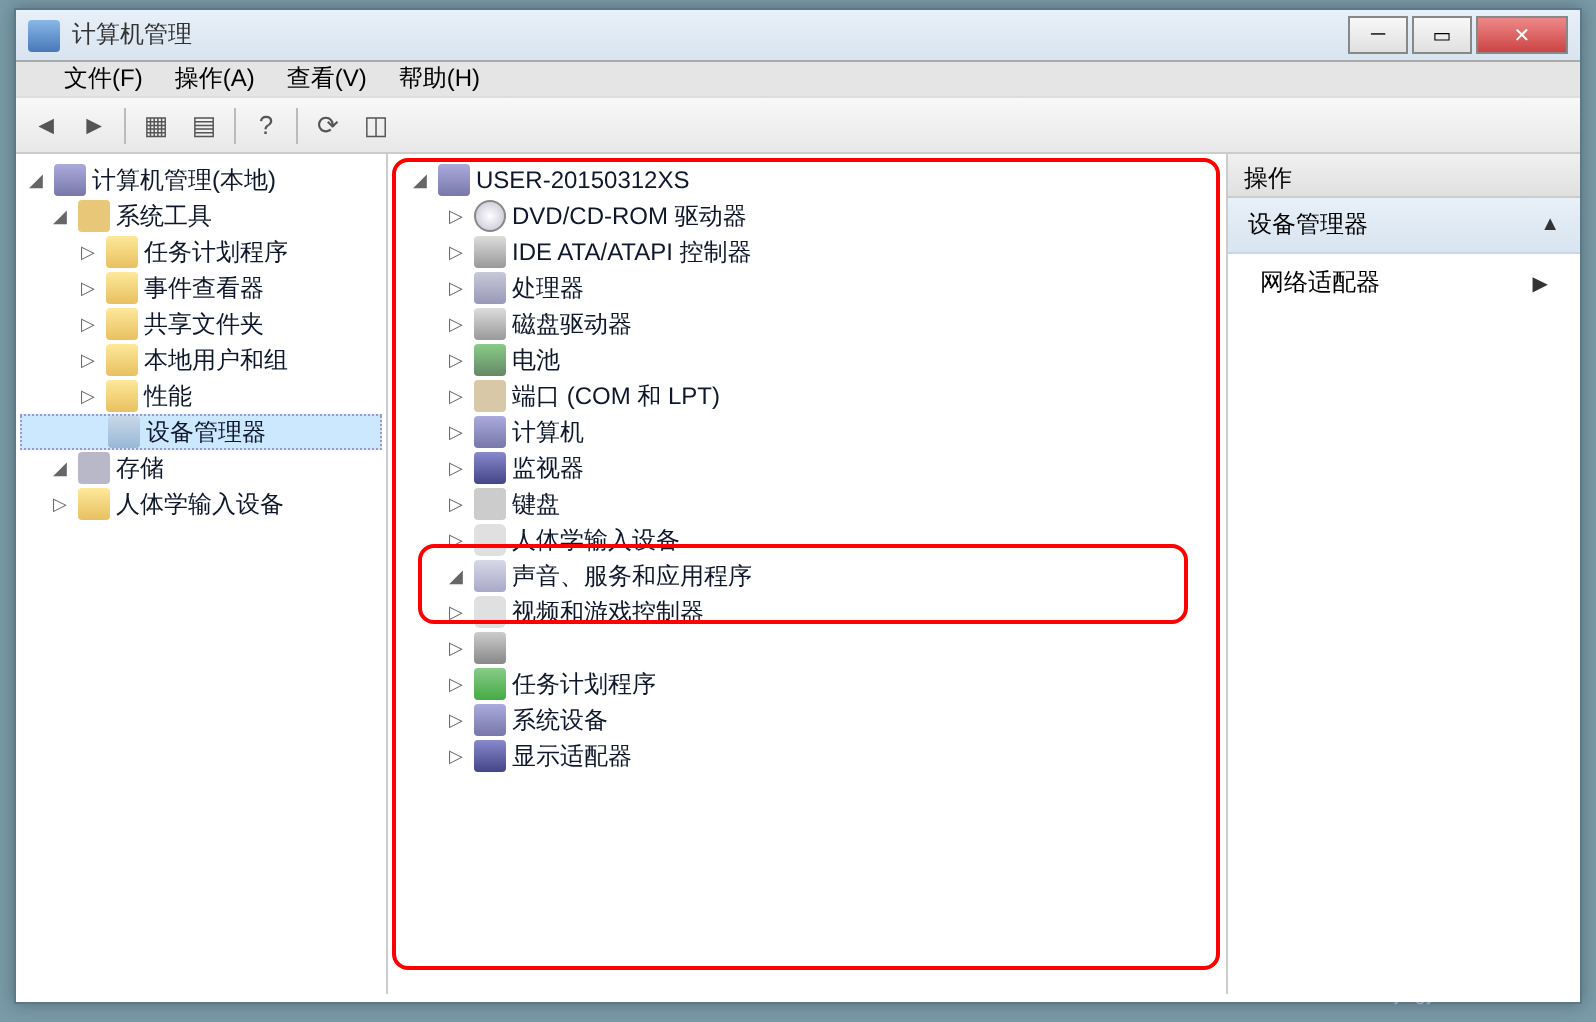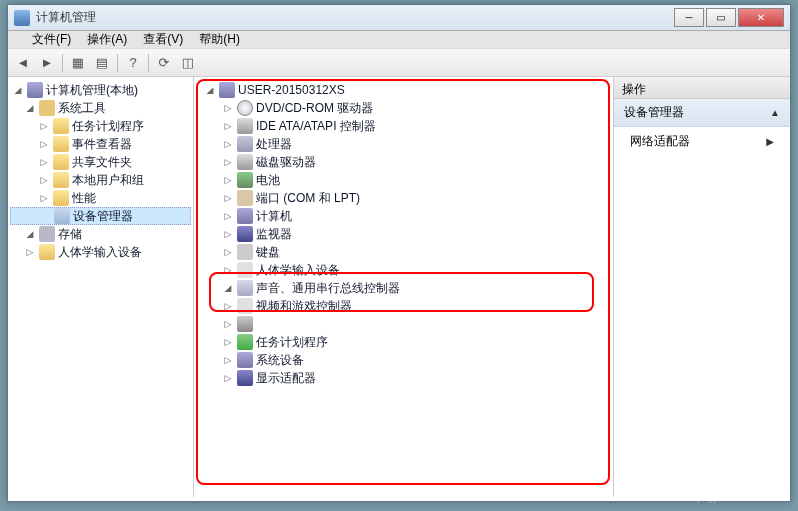--- a/index.html
+++ b/index.html
@@ -208,21 +208,21 @@
         <span class="tree-label">键盘</span>
       </div>
       <div class="tree-item" style="padding-left:26px">
         <span class="expander">▷</span>
         <span class="tree-icon i-mouse"></span>
         <span class="tree-label">人体学输入设备</span>
       </div>
       <div class="tree-item" style="padding-left:26px">
         <span class="expander">◢</span>
         <span class="tree-icon i-sound"></span>
-        <span class="tree-label">声音、通用串行总线控制器</span>
+        <span class="tree-label">声音、服务和应用程序</span>
       </div>
       <div class="tree-item" style="padding-left:26px">
         <span class="expander">▷</span>
         <span class="tree-icon i-mouse"></span>
         <span class="tree-label">视频和游戏控制器</span>
       </div>
       <div class="tree-item" style="padding-left:26px">
         <span class="expander">▷</span>
         <span class="tree-icon i-usb"></span>
       </div>

